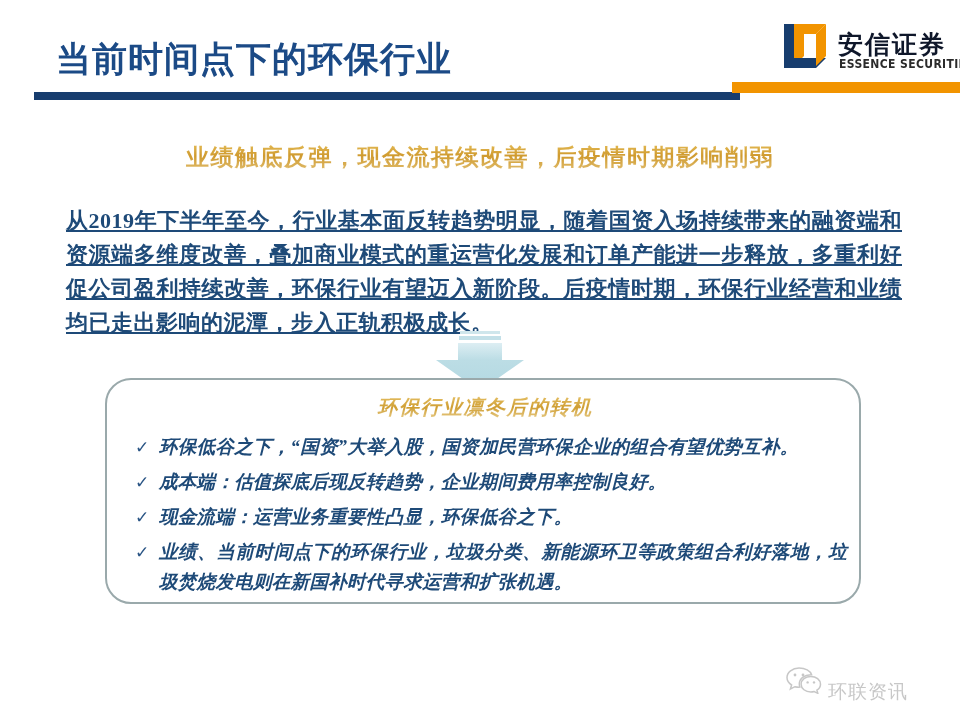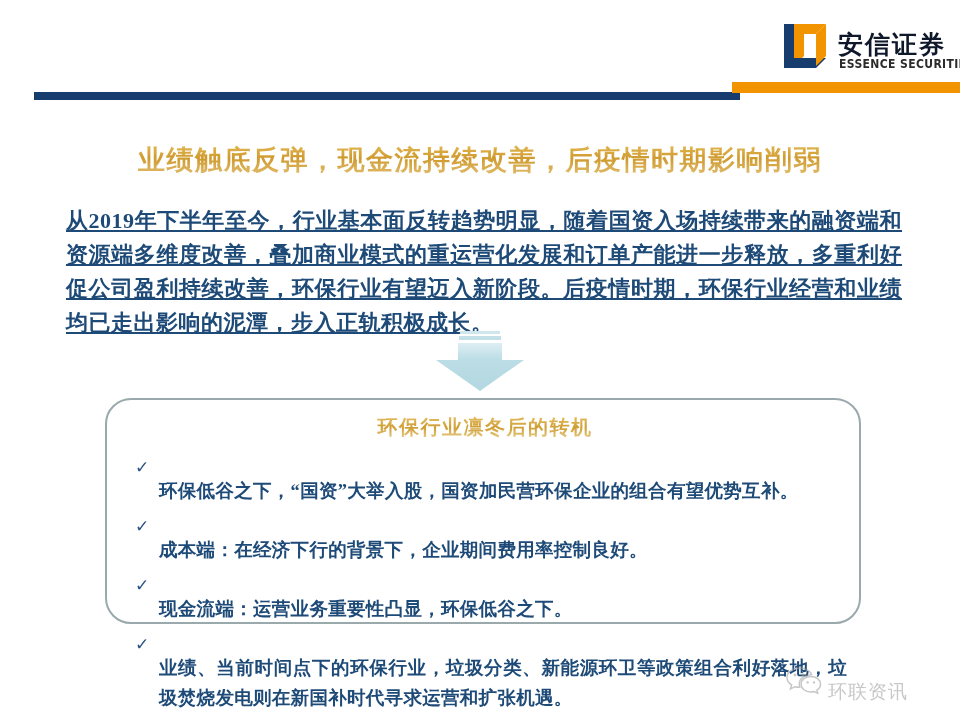--- a/index.html
+++ b/index.html
@@ -79,21 +79,21 @@
   }
 
   
   #subtitle {
     position: absolute;
     left: 0; top: 142px;
     width: 960px;
     text-align: center;
     font-family: "Liberation Serif", "DejaVu Serif", serif;
     font-weight: bold;
-    font-size: 27px;
+    font-size: 23px;
     letter-spacing: 1.5px;
     color: #d8a93c;
     background: linear-gradient(180deg,#e6be5a 0%,#cf9a2e 45%,#e3c277 100%);
     -webkit-background-clip: text;
     background-clip: text;
     -webkit-text-fill-color: transparent;
   }
 
   
   #body-paragraph {
@@ -114,26 +114,27 @@
   
   #arrow {
     position: absolute;
     left: 420px; top: 330px;
     width: 120px; height: 62px;
   }
 
   
   #insight-box {
     position: absolute;
-    left: 105px; top: 398px;
+    left: 105px; top: 378px;
     width: 756px; height: 226px;
     border: 2px solid #9aa9ab;
     border-radius: 26px;
     box-sizing: border-box;
     background: #ffffff;
+    font-style: italic;
   }
   #box-heading {
     position: absolute;
     left: 0; top: 14px;
     width: 756px;
     text-align: center;
     font-family: "Liberation Serif", "DejaVu Serif", serif;
     font-weight: bold;
     font-size: 20px;
     letter-spacing: 1.5px;
@@ -165,21 +166,20 @@
   .bullet-text {
     flex: 1 1 auto;
     font-family: "Liberation Serif", "DejaVu Serif", serif;
     font-weight: bold;
     font-size: 18.5px;
     line-height: 30px;
     color: #1e4a78;
     letter-spacing: 0.3px;
     text-align: justify;
     text-justify: inter-ideograph;
-    margin-top: 24px;
   }
 
   
   #watermark {
     position: absolute;
     left: 786px; top: 663px;
     width: 168px; height: 34px;
     display: flex;
     align-items: center;
     opacity: 0.55;
@@ -196,20 +196,21 @@
     letter-spacing: 1px;
     white-space: nowrap;
     margin-top: 24px;
   }
 </style>
 </head>
 <body>
 
 <div id="header">
 
+  <div id="page-title">当前时间点下的环保行业</div>
 
   <div id="rule-navy"></div>
   <div id="rule-orange"></div>
 
   <div id="logo">
     <svg id="logo-mark" viewBox="0 0 48 46">
       <polygon points="12,2 44,2 34,12 22,12 22,34 12,44" fill="#f29400"></polygon>
       <polygon points="2,2 12,2 12,36 44,36 34,46 2,46" fill="#173d6e"></polygon>
       <polygon points="44,2 44,34 34,44 34,12" fill="#f29400"></polygon>
     </svg>
@@ -241,21 +242,21 @@
 
   <div id="bullet-list">
 
     <div class="bullet-row">
       <span class="bullet-check">✓</span>
       <span class="bullet-text">环保低谷之下，“国资”大举入股，国资加民营环保企业的组合有望优势互补。</span>
     </div>
 
     <div class="bullet-row">
       <span class="bullet-check">✓</span>
-      <span class="bullet-text">成本端：在经济下行的背景下，企业期间费用率控制良好。</span>
+      <span class="bullet-text">成本端：估值探底后现反转趋势，企业期间费用率控制良好。</span>
     </div>
 
     <div class="bullet-row">
       <span class="bullet-check">✓</span>
       <span class="bullet-text">现金流端：运营业务重要性凸显，环保低谷之下。</span>
     </div>
 
     <div class="bullet-row">
       <span class="bullet-check">✓</span>
       <span class="bullet-text">业绩、当前时间点下的环保行业，垃圾分类、新能源环卫等政策组合利好落地，垃圾焚烧发电则在新国补时代寻求运营和扩张机遇。</span>

